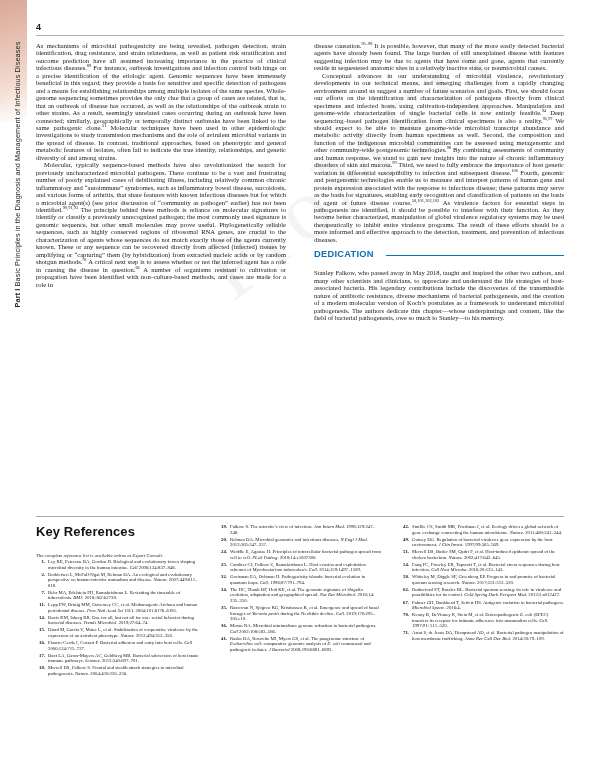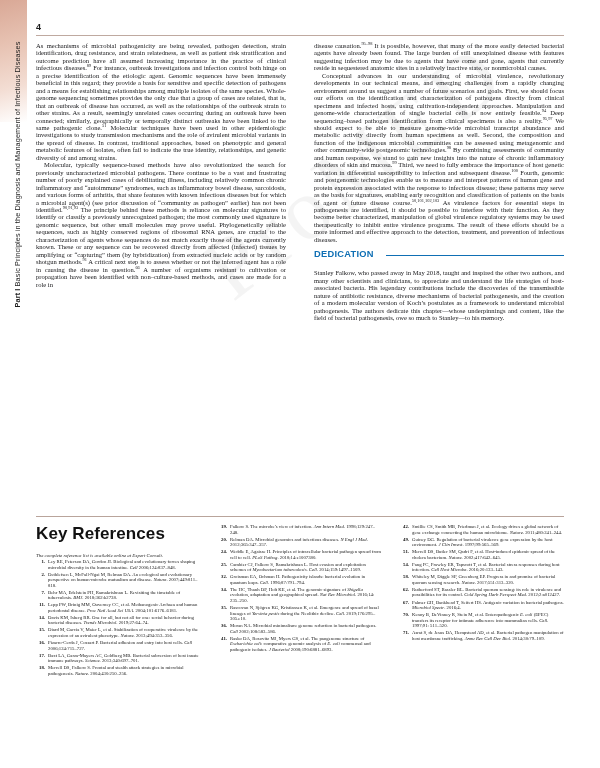--- a/index.html
+++ b/index.html
@@ -112,21 +112,21 @@
   
   .refs-rule{
     position:absolute;left:36px;top:516px;width:528px;height:1.1px;background:#b9a49b;
   }
   .refs{
     position:absolute;left:36px;top:524px;width:530px;height:238px;
   }
   .refs h2{
     margin:0;
     font-family:"Liberation Sans", sans-serif;
-    font-size:17px;font-weight:bold;color:#111;
+    font-size:13px;font-weight:bold;color:#111;
     letter-spacing:.1px;
   }
   .refs .availability{
     margin:2.5px 0 1.5px 0;
     font-size:4.9px;font-style:italic;color:#2a2a2a;
   }
   .ref-cols{
     position:absolute;left:0;top:0;width:530px;
   }
   .ref-col{position:absolute;width:164px;}

